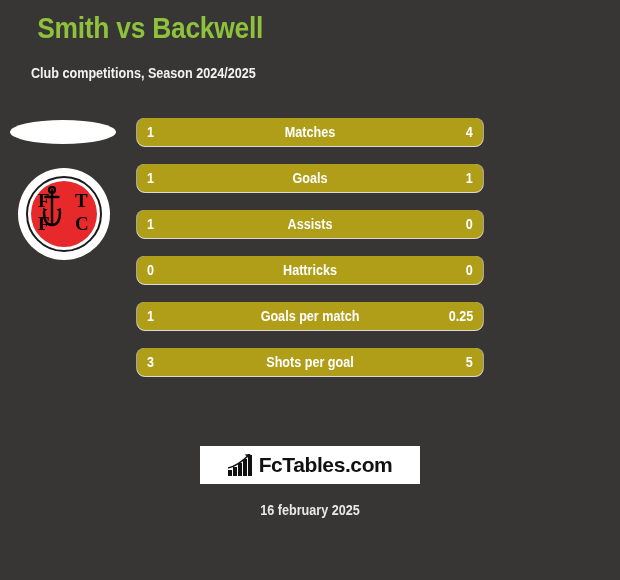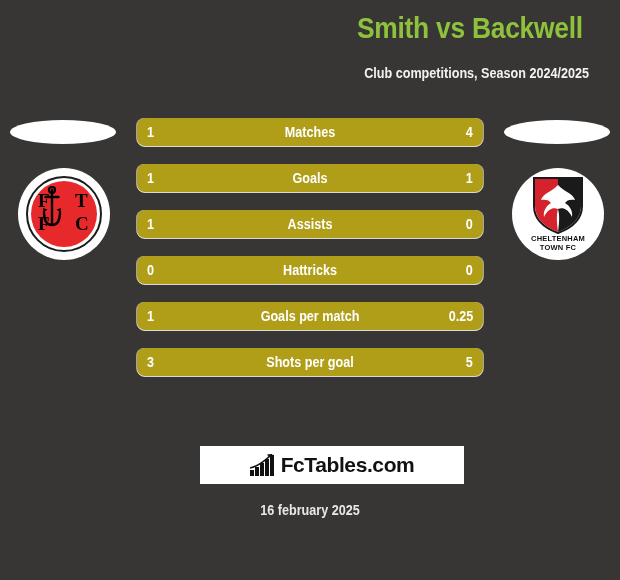--- a/index.html
+++ b/index.html
@@ -10,21 +10,21 @@
     width: 620px;
     height: 580px;
     background: #373634;
     font-family: "Liberation Sans", sans-serif;
     overflow: hidden;
     position: relative;
   }
 
   
   #header {
-    text-align: right;
+    text-align: left;
     padding-top: 10px;
   }
   #page-title {
     color: #8fc23c;
     font-size: 30px;
     font-weight: bold;
     letter-spacing: -0.3px;
     line-height: 36px;
     margin: 0;
     transform: scaleX(0.88);
@@ -172,21 +172,21 @@
     left: 0; width: 346px;
     text-align: center;
     transform-origin: center center;
   }
 
   
   #footer-logo {
     position: absolute;
     left: 200px;
     top: 446px;
-    width: 264px;
+    width: 220px;
     height: 38px;
     background: #ffffff;
     display: flex;
     align-items: center;
     justify-content: center;
   }
   #footer-logo-text {
     color: #111111;
     font-size: 21px;
     font-weight: bold;
@@ -234,36 +234,20 @@
           <line x1="3.5" y1="11" x2="16.5" y2="11"></line>
           <path d="M2 26 Q2 39 10 39 Q18 39 18 26"></path>
         </g>
         <circle cx="10" cy="4" r="3" fill="none" stroke="#000" stroke-width="2.2"></circle>
         <path d="M2 26 l-1.2 -4 l4.6 1.6 z" fill="#000"></path>
         <path d="M18 26 l1.2 -4 l-4.6 1.6 z" fill="#000"></path>
       </svg>
     </div>
   </div>
 
-  <div id="away-crest-block" class="crest-block">
-    <div class="crest-shadow"></div>
-    <div class="crest-disc">
-      <svg class="chelt-shield" viewBox="0 0 52 58">
-        <path d="M2 2 H50 V30 Q50 48 26 57 Q2 48 2 30 Z" fill="#ffffff" stroke="#1a1a1a" stroke-width="2"></path>
-        <path d="M26 3 H49 V30 Q49 47 26 56 Z" fill="#1a1a1a"></path>
-        <path d="M26 3 H3 V30 Q3 47 26 56 Z" fill="#d5232e"></path>
-        <path d="M26 9 C20 16 11 17 9 24 C14 23 17 24 19 27 C14 30 11 35 12 41 C16 33 21 31 26 33 C31 31 36 33 40 41 C41 35 38 30 33 27 C35 24 38 23 43 24 C41 17 32 16 26 9 Z" fill="#ffffff"></path>
-        <path d="M26 33 C24 40 25 48 26 56 C27 48 28 40 26 33 Z" fill="#ffffff"></path>
-      </svg>
-      <div class="chelt-text">
-        <div>CHELTENHAM</div>
-        <div>TOWN FC</div>
-      </div>
-    </div>
-  </div>
 
   <div id="stat-rows">
 
     <div class="stat-row">
       <div class="stat-bar"></div>
       <div class="stat-home">1</div>
       <div class="stat-label">Matches</div>
       <div class="stat-away">4</div>
     </div>
 

